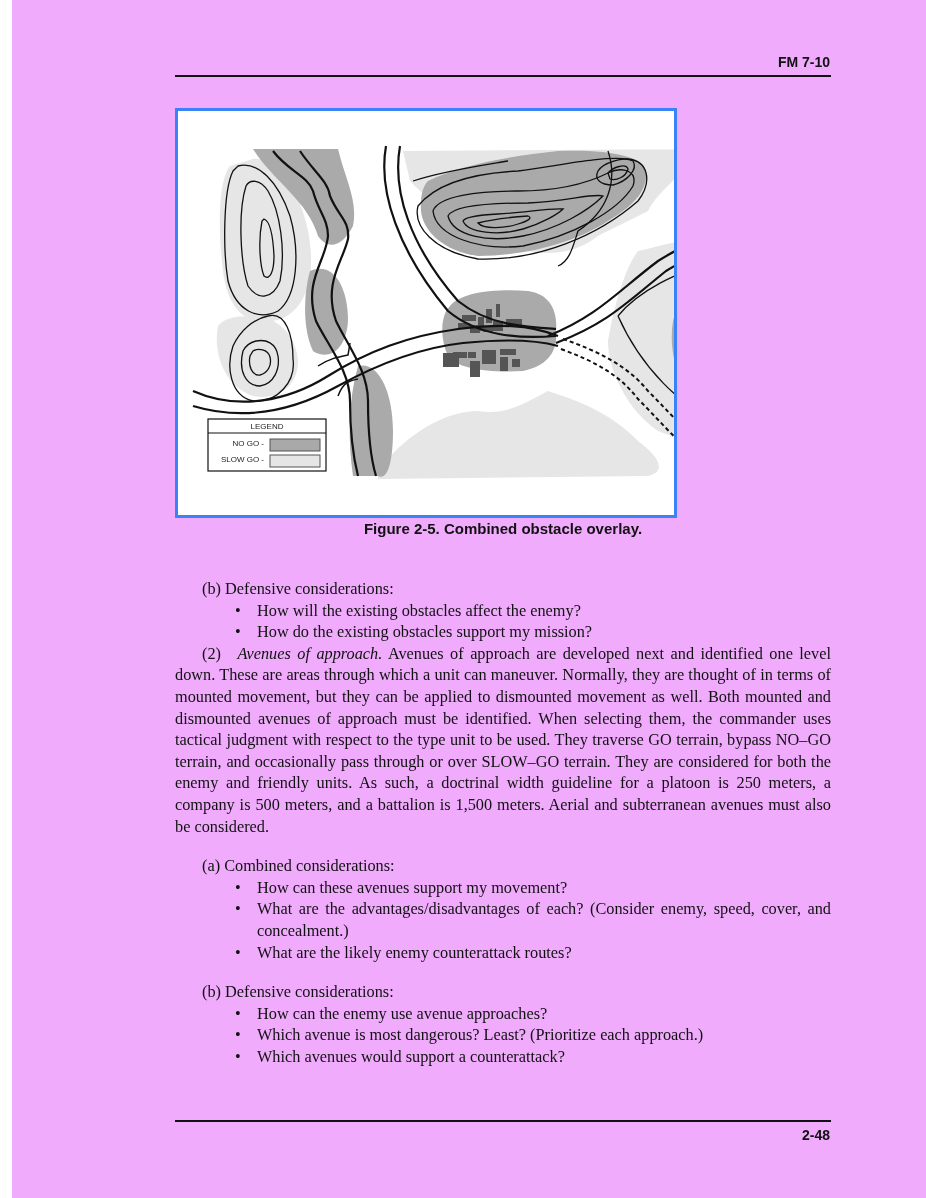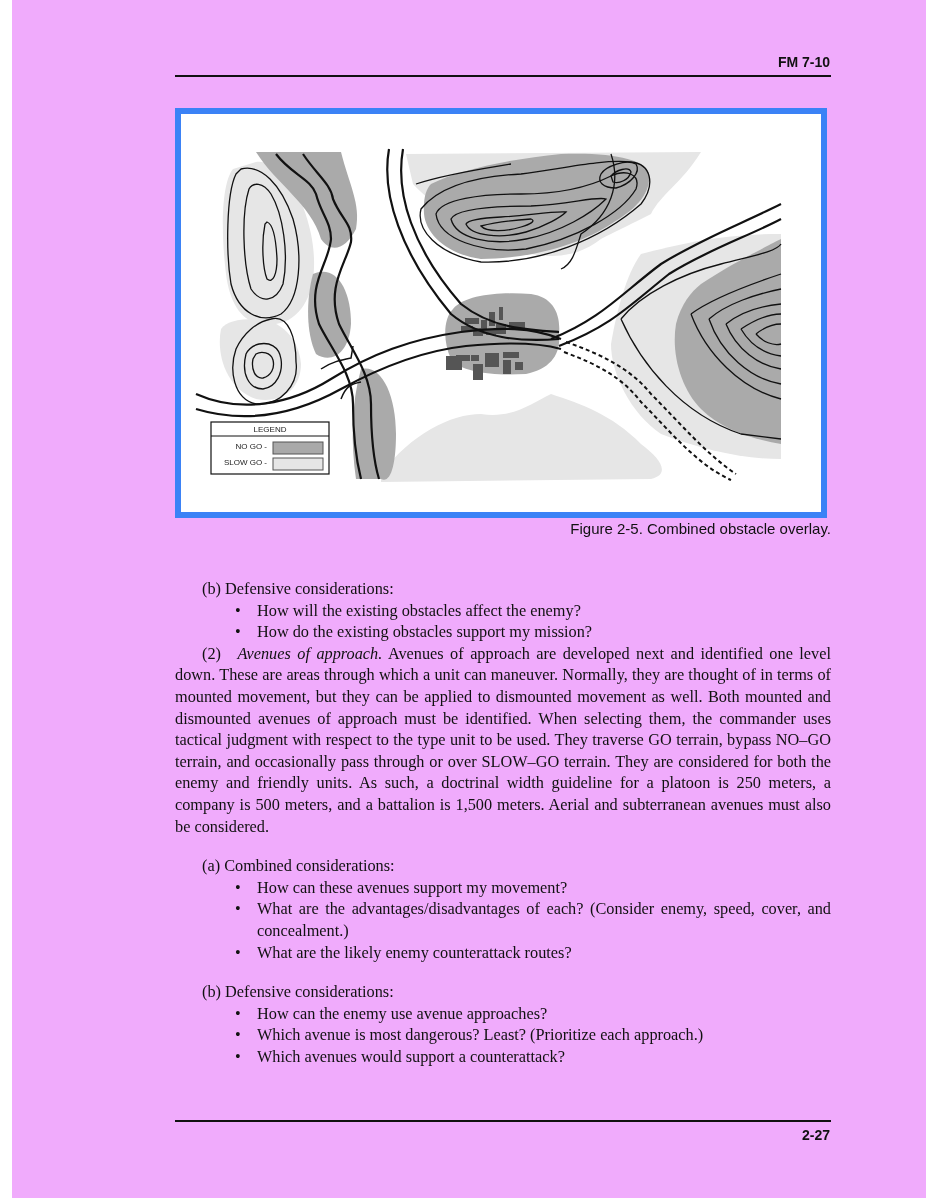--- a/index.html
+++ b/index.html
@@ -2,24 +2,24 @@
 <html><head>
 <meta charset="utf-8">
 <style>
   html, body { margin: 0; padding: 0; background: #ffffff; }
   body { width: 926px; height: 1198px; position: relative; overflow: hidden; }
   .page { position: absolute; left: 12px; top: 0; width: 926px; height: 1198px; background: #f0abfc; }
 
   .hdr-text { position: absolute; right: 108px; top: 54px; font-family: "Liberation Sans", sans-serif; font-weight: bold; font-size: 14px; color: #111; }
   .hdr-rule { position: absolute; left: 163px; width: 656px; top: 75px; height: 0; border-top: 2px solid #111; }
 
-  .figure-frame { position: absolute; left: 163px; top: 108px; width: 652px; height: 410px; border: 6px solid #3b82f6; box-sizing: border-box; background: #fff; overflow: hidden; }
+  .figure-frame { position: absolute; left: 163px; top: 108px; width: 502px; height: 410px; border: 3px solid #3b82f6; box-sizing: border-box; background: #fff; overflow: hidden; }
   .figure-frame svg { position: absolute; left: 0; top: 0; }
 
-  .caption { position: absolute; left: 163px; width: 656px; top: 520px; text-align: right; font-family: "Liberation Sans", sans-serif; font-weight: normal; font-size: 15px; color: #111; }
+  .caption { position: absolute; left: 163px; width: 656px; top: 520px; text-align: center; font-family: "Liberation Sans", sans-serif; font-weight: bold; font-size: 15px; color: #111; }
 
   .body-text { position: absolute; left: 163px; width: 656px; top: 560px; font-family: "Liberation Serif", serif; font-size: 16.3px; line-height: 21.6px; color: #111; }
   .p { margin: 0; }
   .just { text-align: justify; text-align-last: left; }
   .ind1 { padding-left: 27px; margin-top: 18px; }
   .indent-first { text-indent: 27px; }
   .bullet { position: relative; padding-left: 82px; margin: 0; }
   .bullet .dot { position: absolute; left: 60px; top: 0; }
   .bullet.just { text-align: justify; }
   .em { font-style: italic; margin-left: 10px; }
@@ -158,14 +158,14 @@
     <p class="bullet"><span class="dot">•</span><span>What are the likely enemy counterattack routes?</span></p>
 
     <p class="p ind1">(b) Defensive considerations:</p>
     <p class="bullet"><span class="dot">•</span><span>How can the enemy use avenue approaches?</span></p>
     <p class="bullet"><span class="dot">•</span><span>Which avenue is most dangerous? Least? (Prioritize each approach.)</span></p>
     <p class="bullet"><span class="dot">•</span><span>Which avenues would support a counterattack?</span></p>
 
   </div>
 
   <div class="ftr-rule"></div>
-  <div class="ftr-text">2-27</div>
+  <div class="ftr-text">2-48</div>
 </div>
 
 </body></html>

